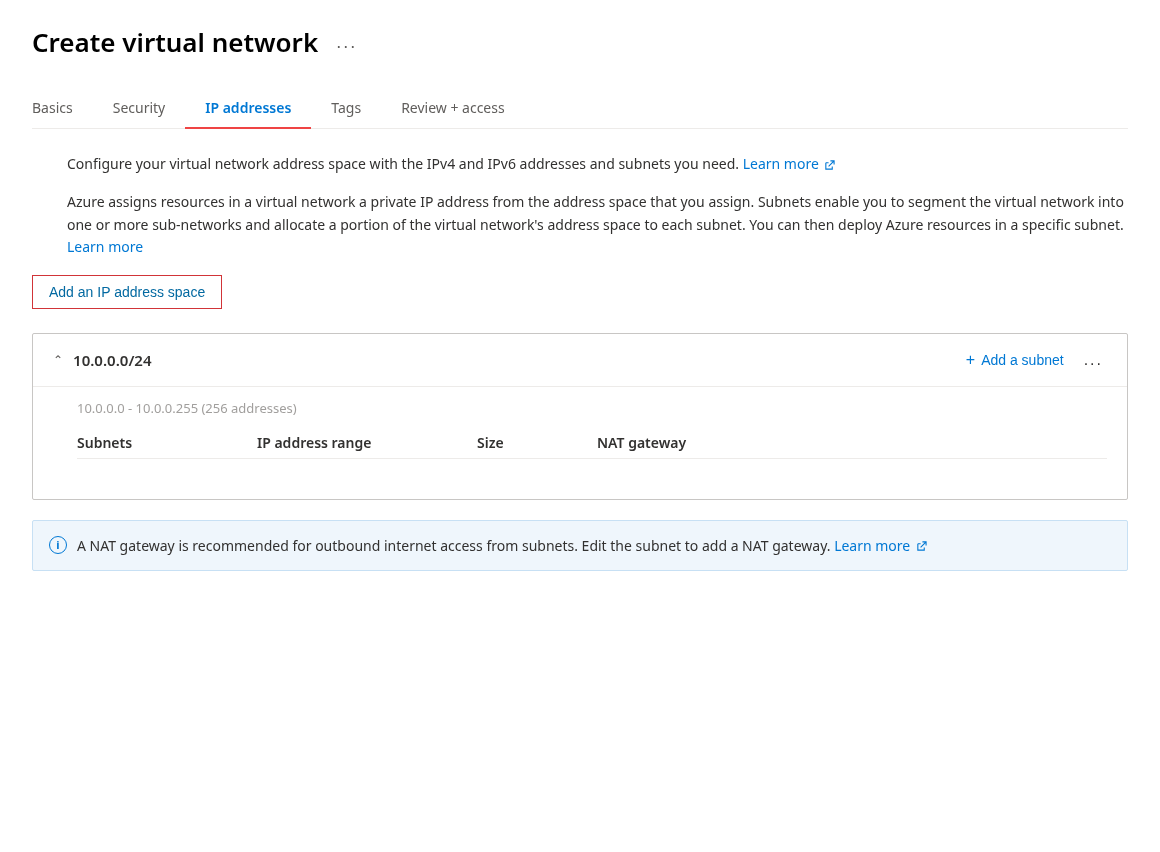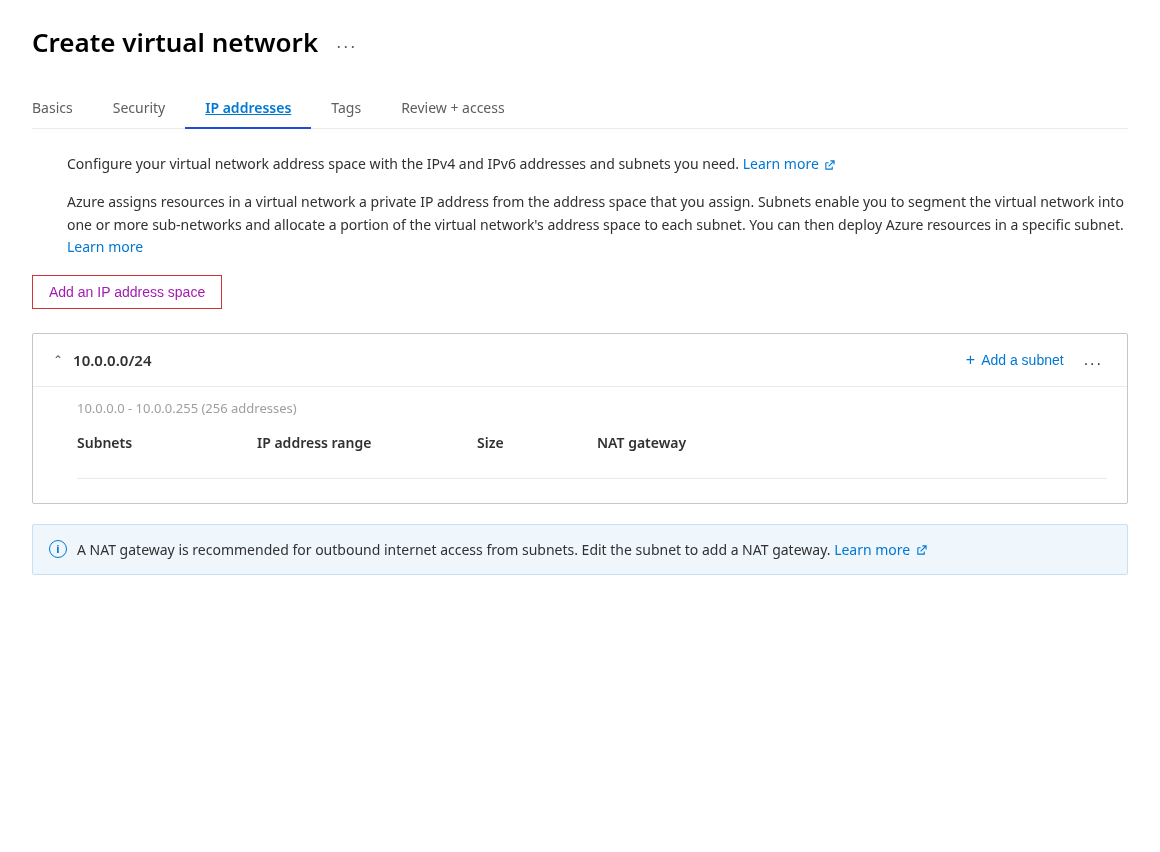--- a/index.html
+++ b/index.html
@@ -50,23 +50,22 @@
       border-bottom: 2px solid transparent;
       margin-bottom: -1px;
       white-space: nowrap;
       user-select: none;
     }
     .tab:first-child {
       padding-left: 0;
     }
     .tab.active {
       color: #0078d4;
-      border-bottom: 2px solid #1d4ed8;
+      border-bottom: 2px solid #ef4444;
       font-weight: 600;
-      text-decoration: underline;
     }
 
     
     .description {
       color: #323130;
       line-height: 1.6;
       margin-bottom: 16px;
       font-size: 14px;
       margin-left: 35px;
     }
@@ -81,21 +80,21 @@
       height: 11px;
       margin-left: 2px;
       vertical-align: middle;
     }
 
     
     .add-ip-btn {
       display: inline-block;
       border: 1.5px solid #d13438;
       padding: 8px 16px;
-      color: #a21caf;
+      color: #0369a1;
       background: #fff;
       cursor: pointer;
       font-size: 14px;
       margin-bottom: 24px;
       outline: none;
     }
 
     
     .ip-space-card {
       border: 1px solid #c8c6c4;
@@ -158,23 +157,23 @@
       font-size: 13px;
     }
 
     
     .subnets-table {
       padding: 16px 20px 20px 44px;
     }
     .subnets-header {
       display: grid;
       grid-template-columns: 180px 220px 120px 1fr;
-      padding-bottom: 26px;
+      padding-bottom: 6px;
       border-bottom: 1px solid #edebe9;
-      margin-bottom: 4px;
+      margin-bottom: 20px;
     }
     .subnets-header-cell {
       font-weight: 600;
       font-size: 14px;
       color: #323130;
     }
 
     
     .nat-info-box {
       display: flex;

